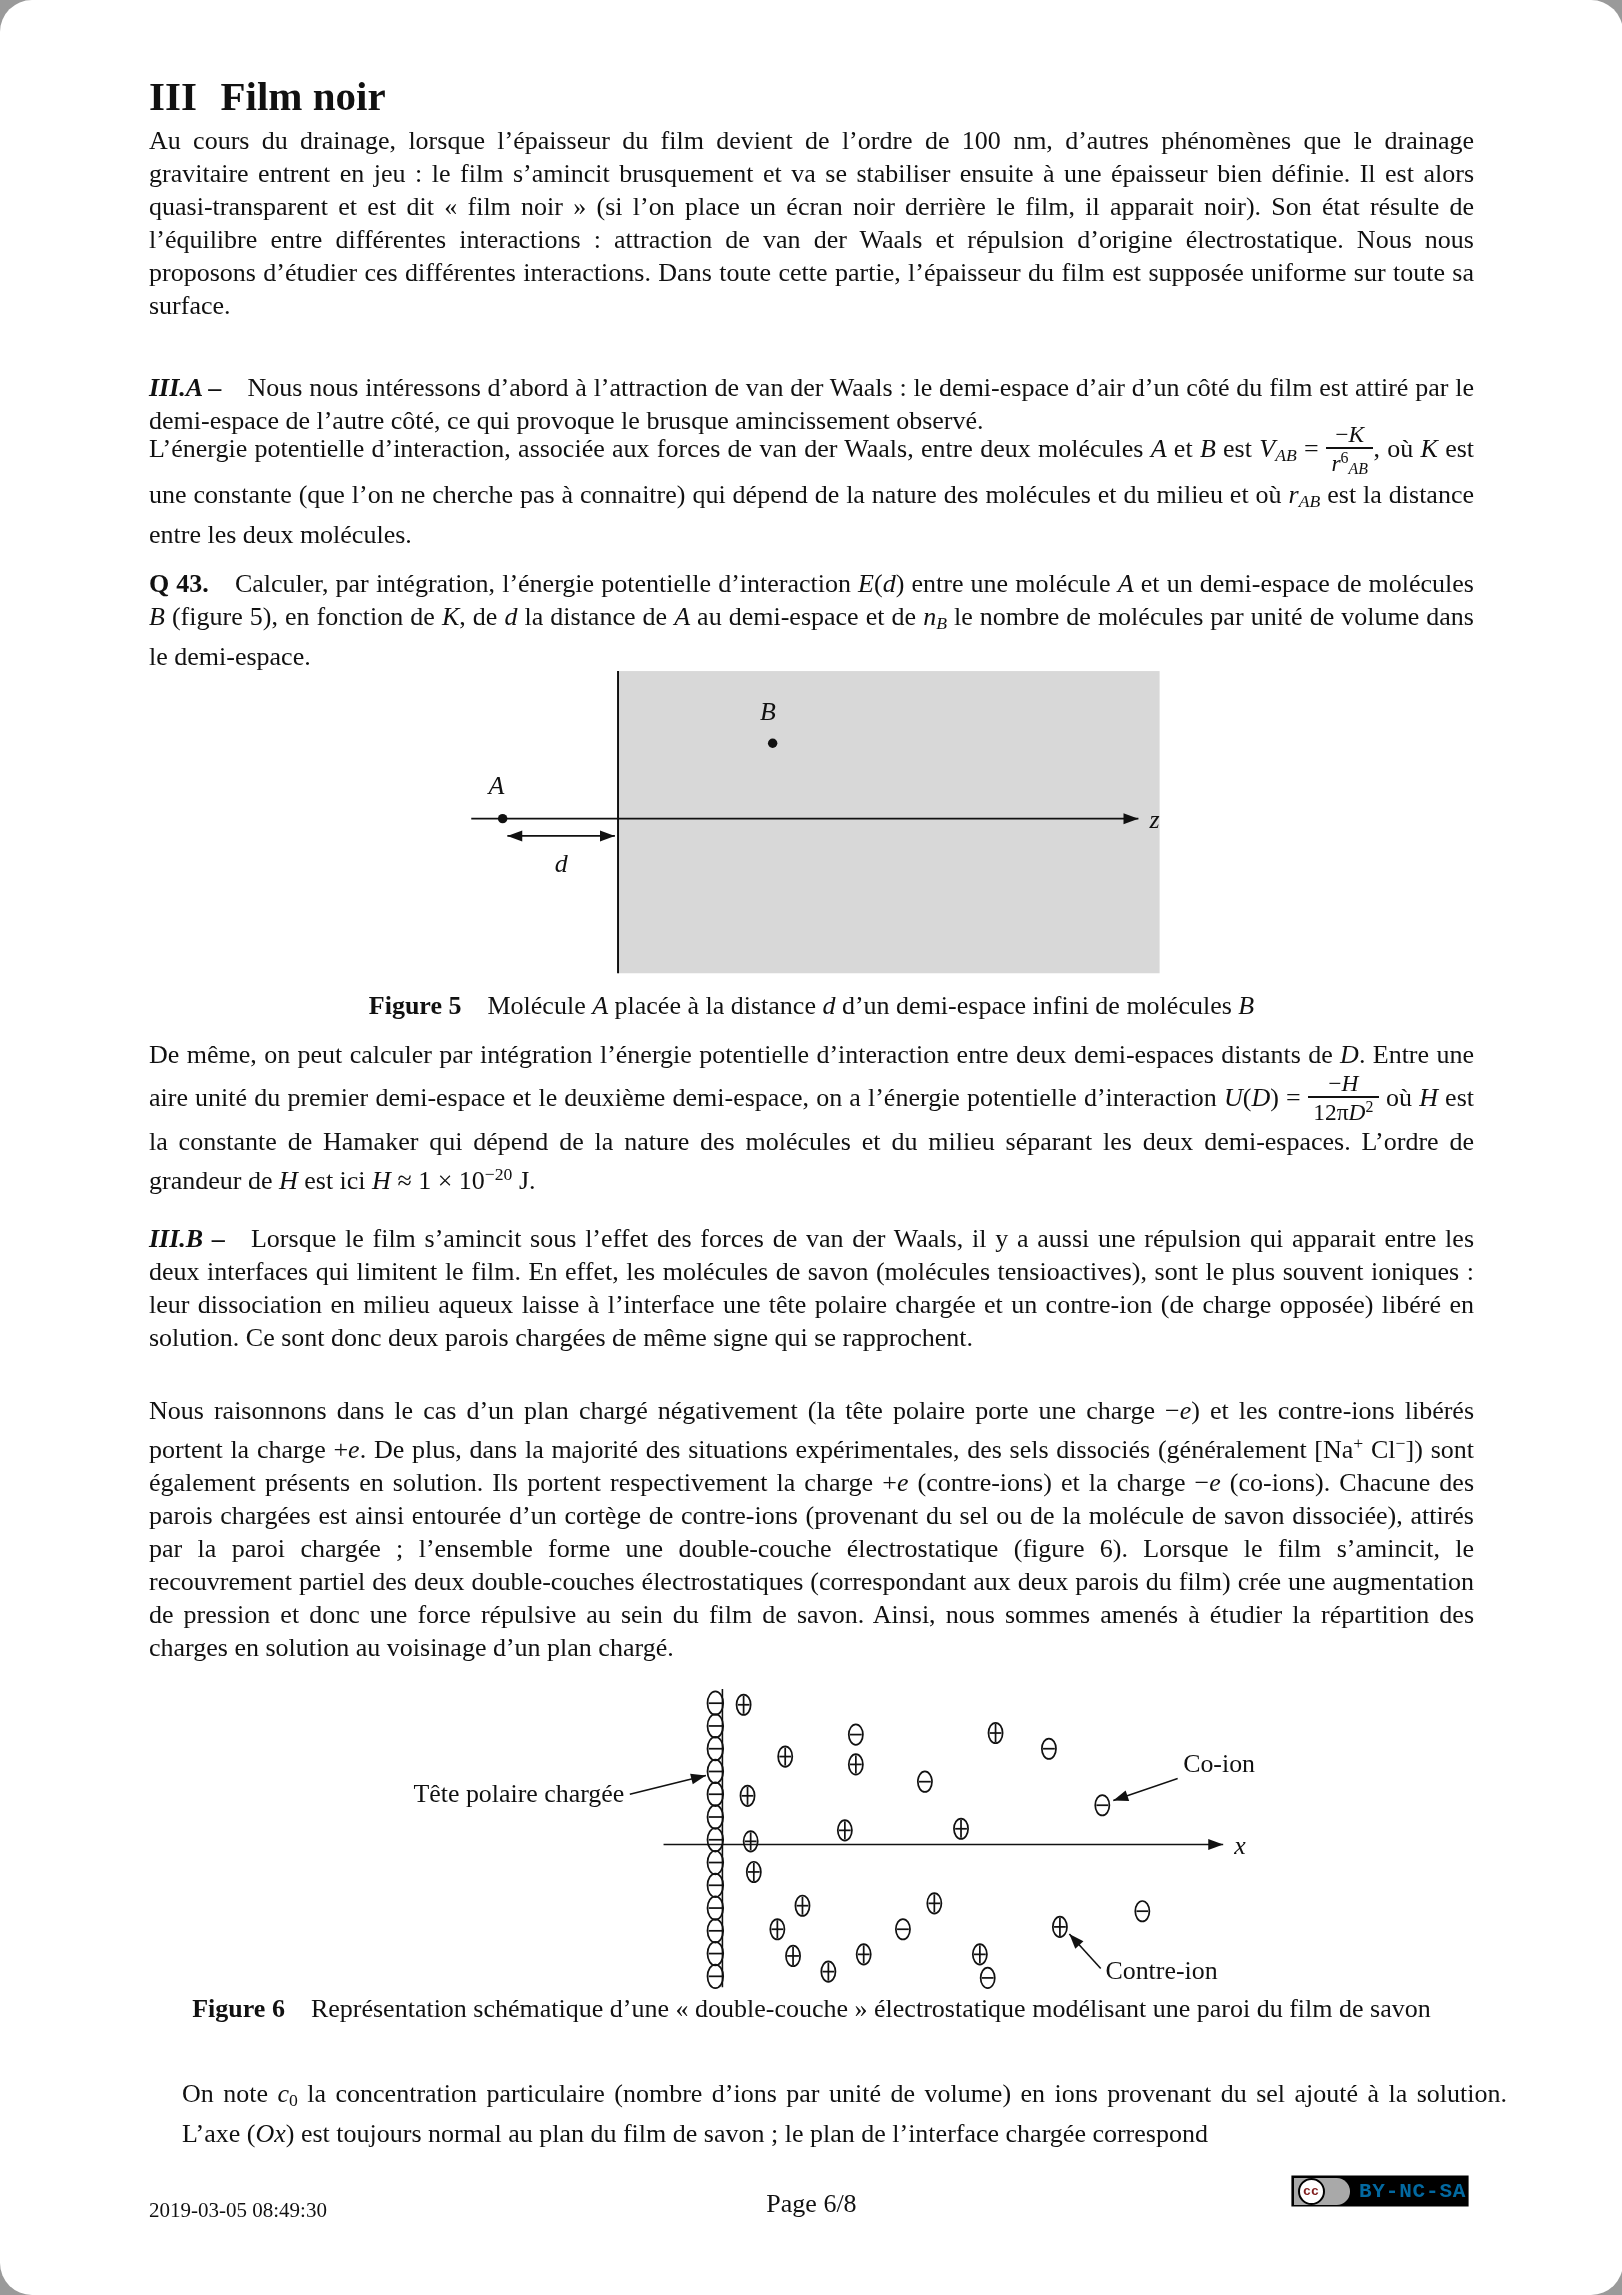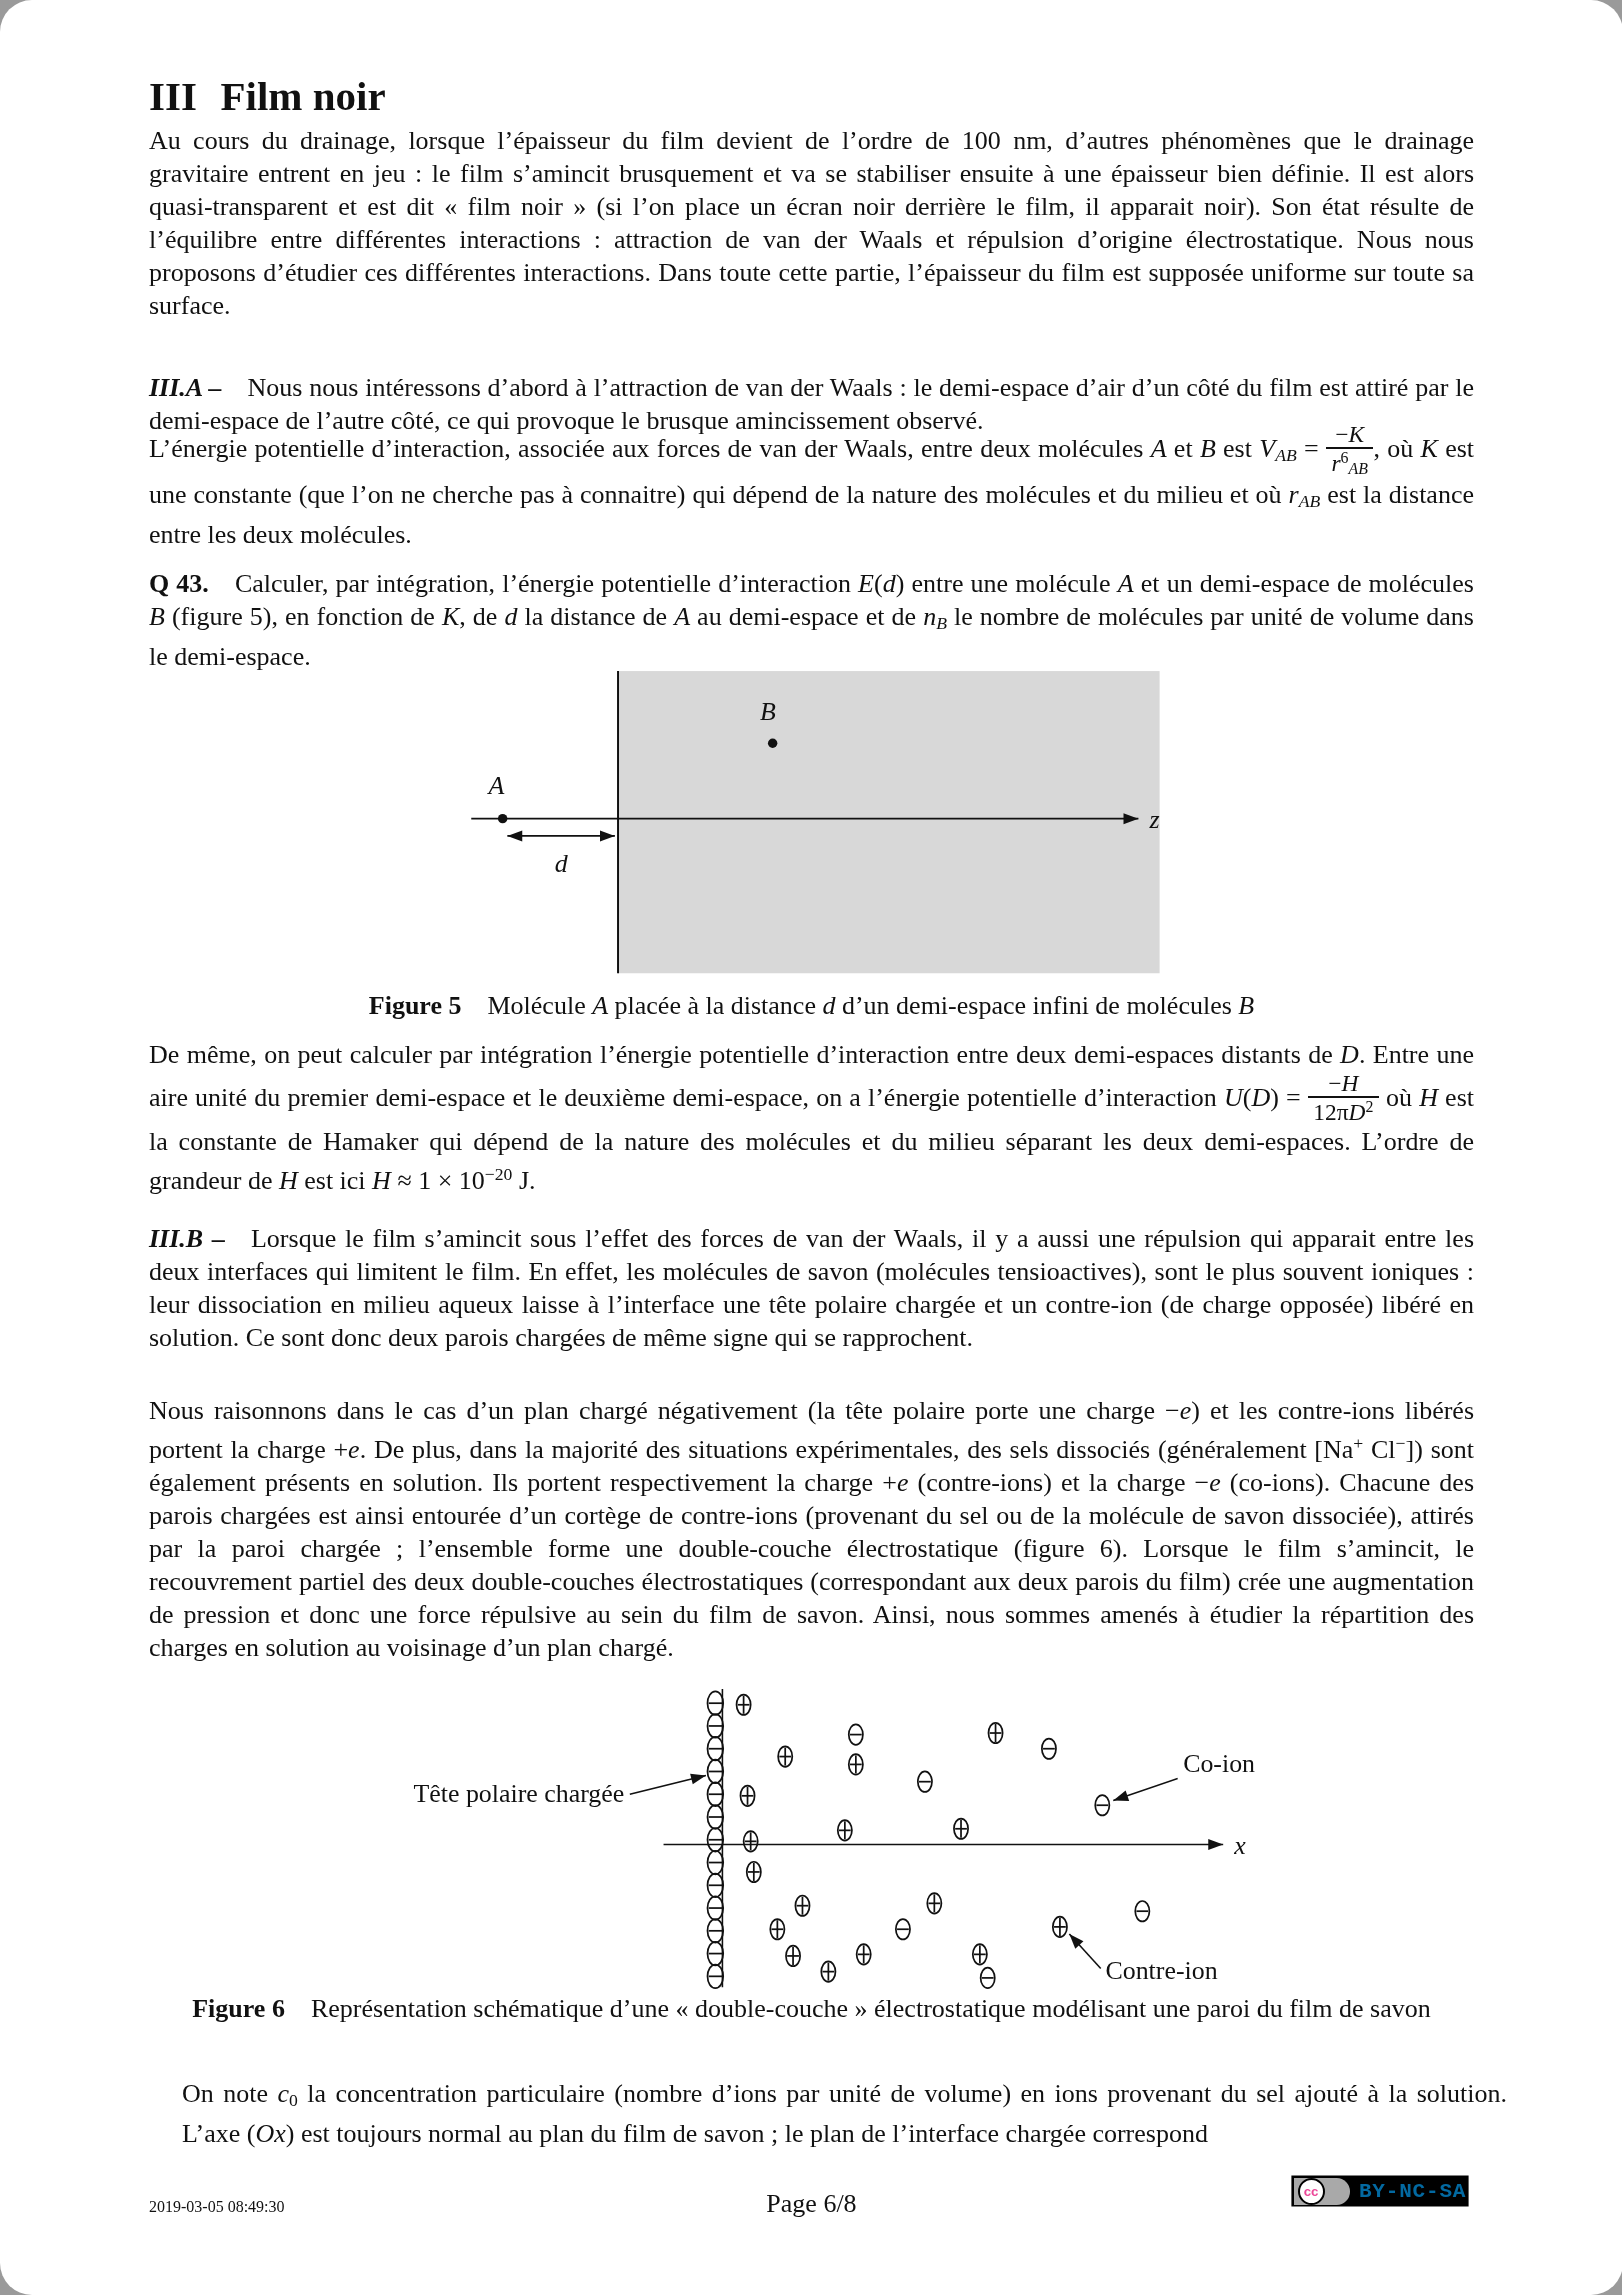--- a/index.html
+++ b/index.html
@@ -27,28 +27,28 @@
   .pos-q43{top:567px;}
   .pos-cap5{top:989px;}
   .pos-dememe{top:1038px;}
   .pos-secB{top:1222px;}
   .pos-raison{top:1394px;}
   .pos-cap6{top:1992px;}
   .pos-note{top:2077px;margin-left:33px;}
 
   svg.overlay{position:absolute;left:0;top:0;width:1623px;height:2295px;pointer-events:none;}
 
-  .footer-time{position:absolute;left:149px;top:2198px;font-size:16px;}
+  .footer-time{position:absolute;left:149px;top:2198px;font-size:21px;}
   .footer-page{position:absolute;left:0;width:1623px;top:2189px;text-align:center;font-size:26px;}
   .cc-badge{position:absolute;left:1289px;top:2173px;width:182px;height:36px;background:#000;
             box-shadow:inset 0 0 0 2.4px #fff, inset 0 0 0 3.9px #000;display:flex;align-items:center;cursor:pointer;}
   .cc-left{height:27px;width:52px;background:#a9a9a9;border-radius:0 13.3px 13.3px 0;
            display:flex;align-items:center;margin-left:4.7px;padding-left:3.9px;flex:none;}
   .cc-circle{width:23px;height:23px;border-radius:50%;background:#fff;border:2.4px solid #000;
-             color:#ec4899;font-weight:bold;font-family:Liberation Sans, sans-serif;font-size:13.3px;
+             color:#7f1d1d;font-weight:bold;font-family:Liberation Mono, monospace;font-size:13.3px;
              display:flex;align-items:center;justify-content:center;}
   .cc-text{color:#0369a1;font-family:Liberation Mono, monospace;font-weight:bold;
            font-size:21px;margin-left:9.4px;letter-spacing:0.8px;}
 </style>
 </head>
 <body>
 
 <div class="page">
 
   <div class="page-title">

